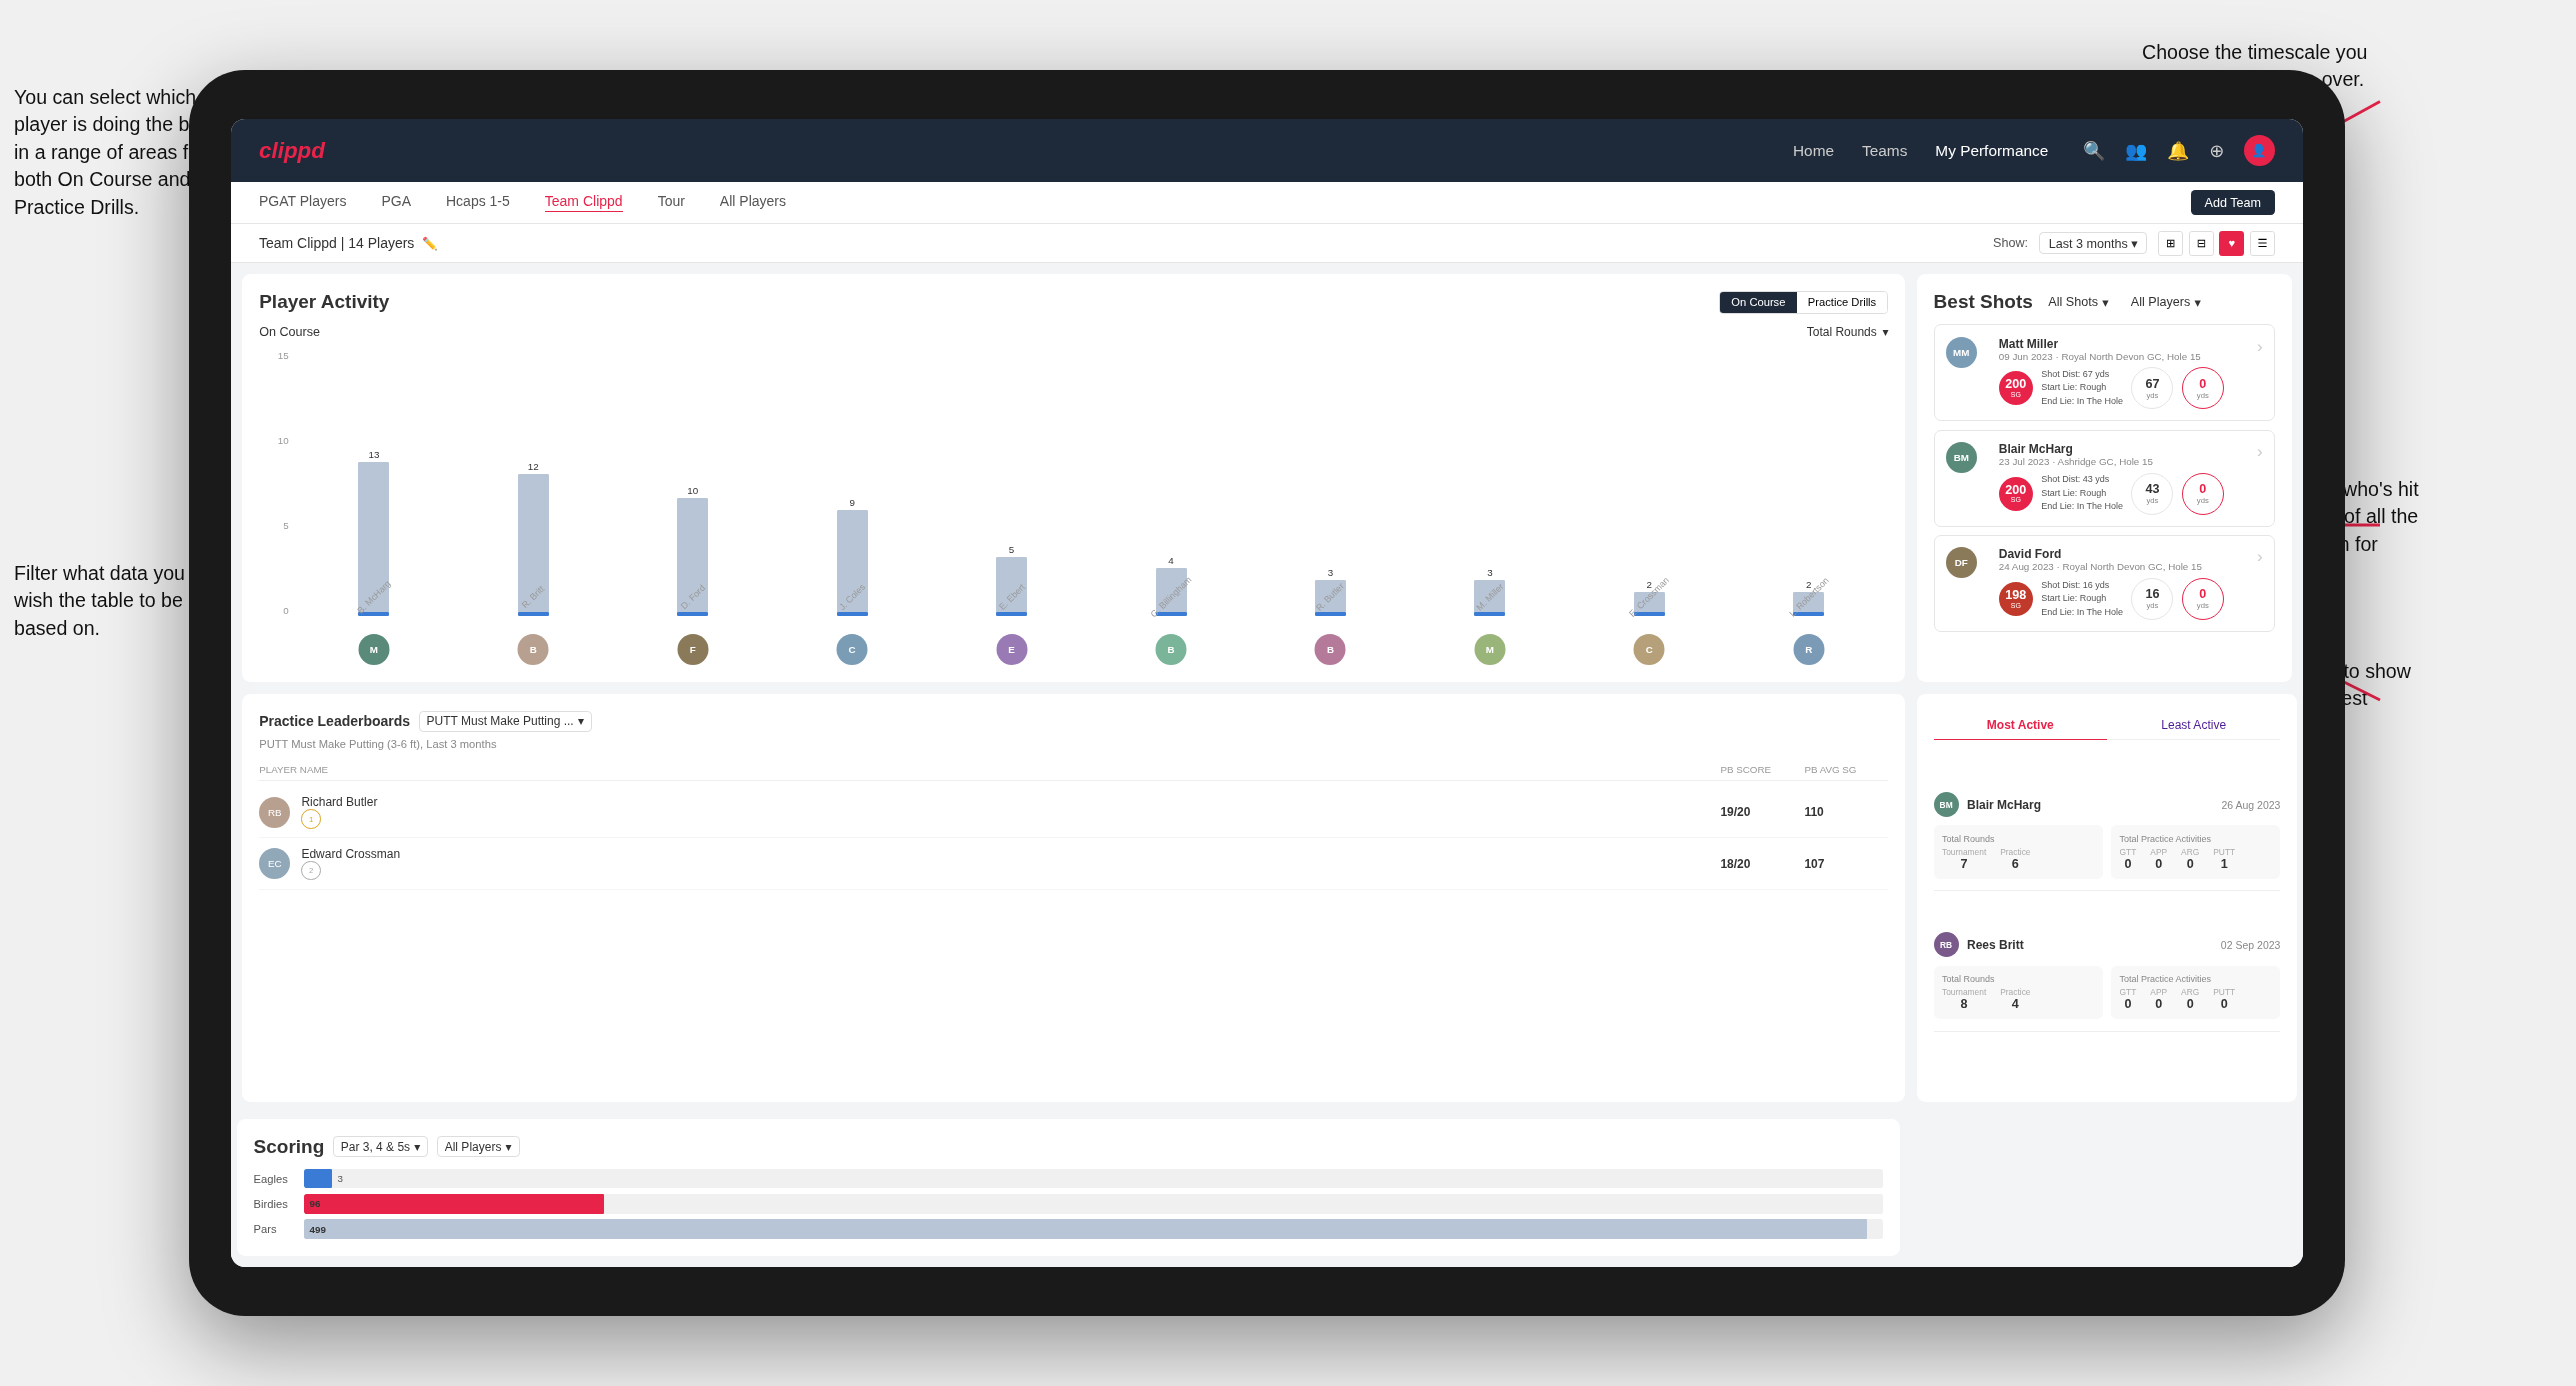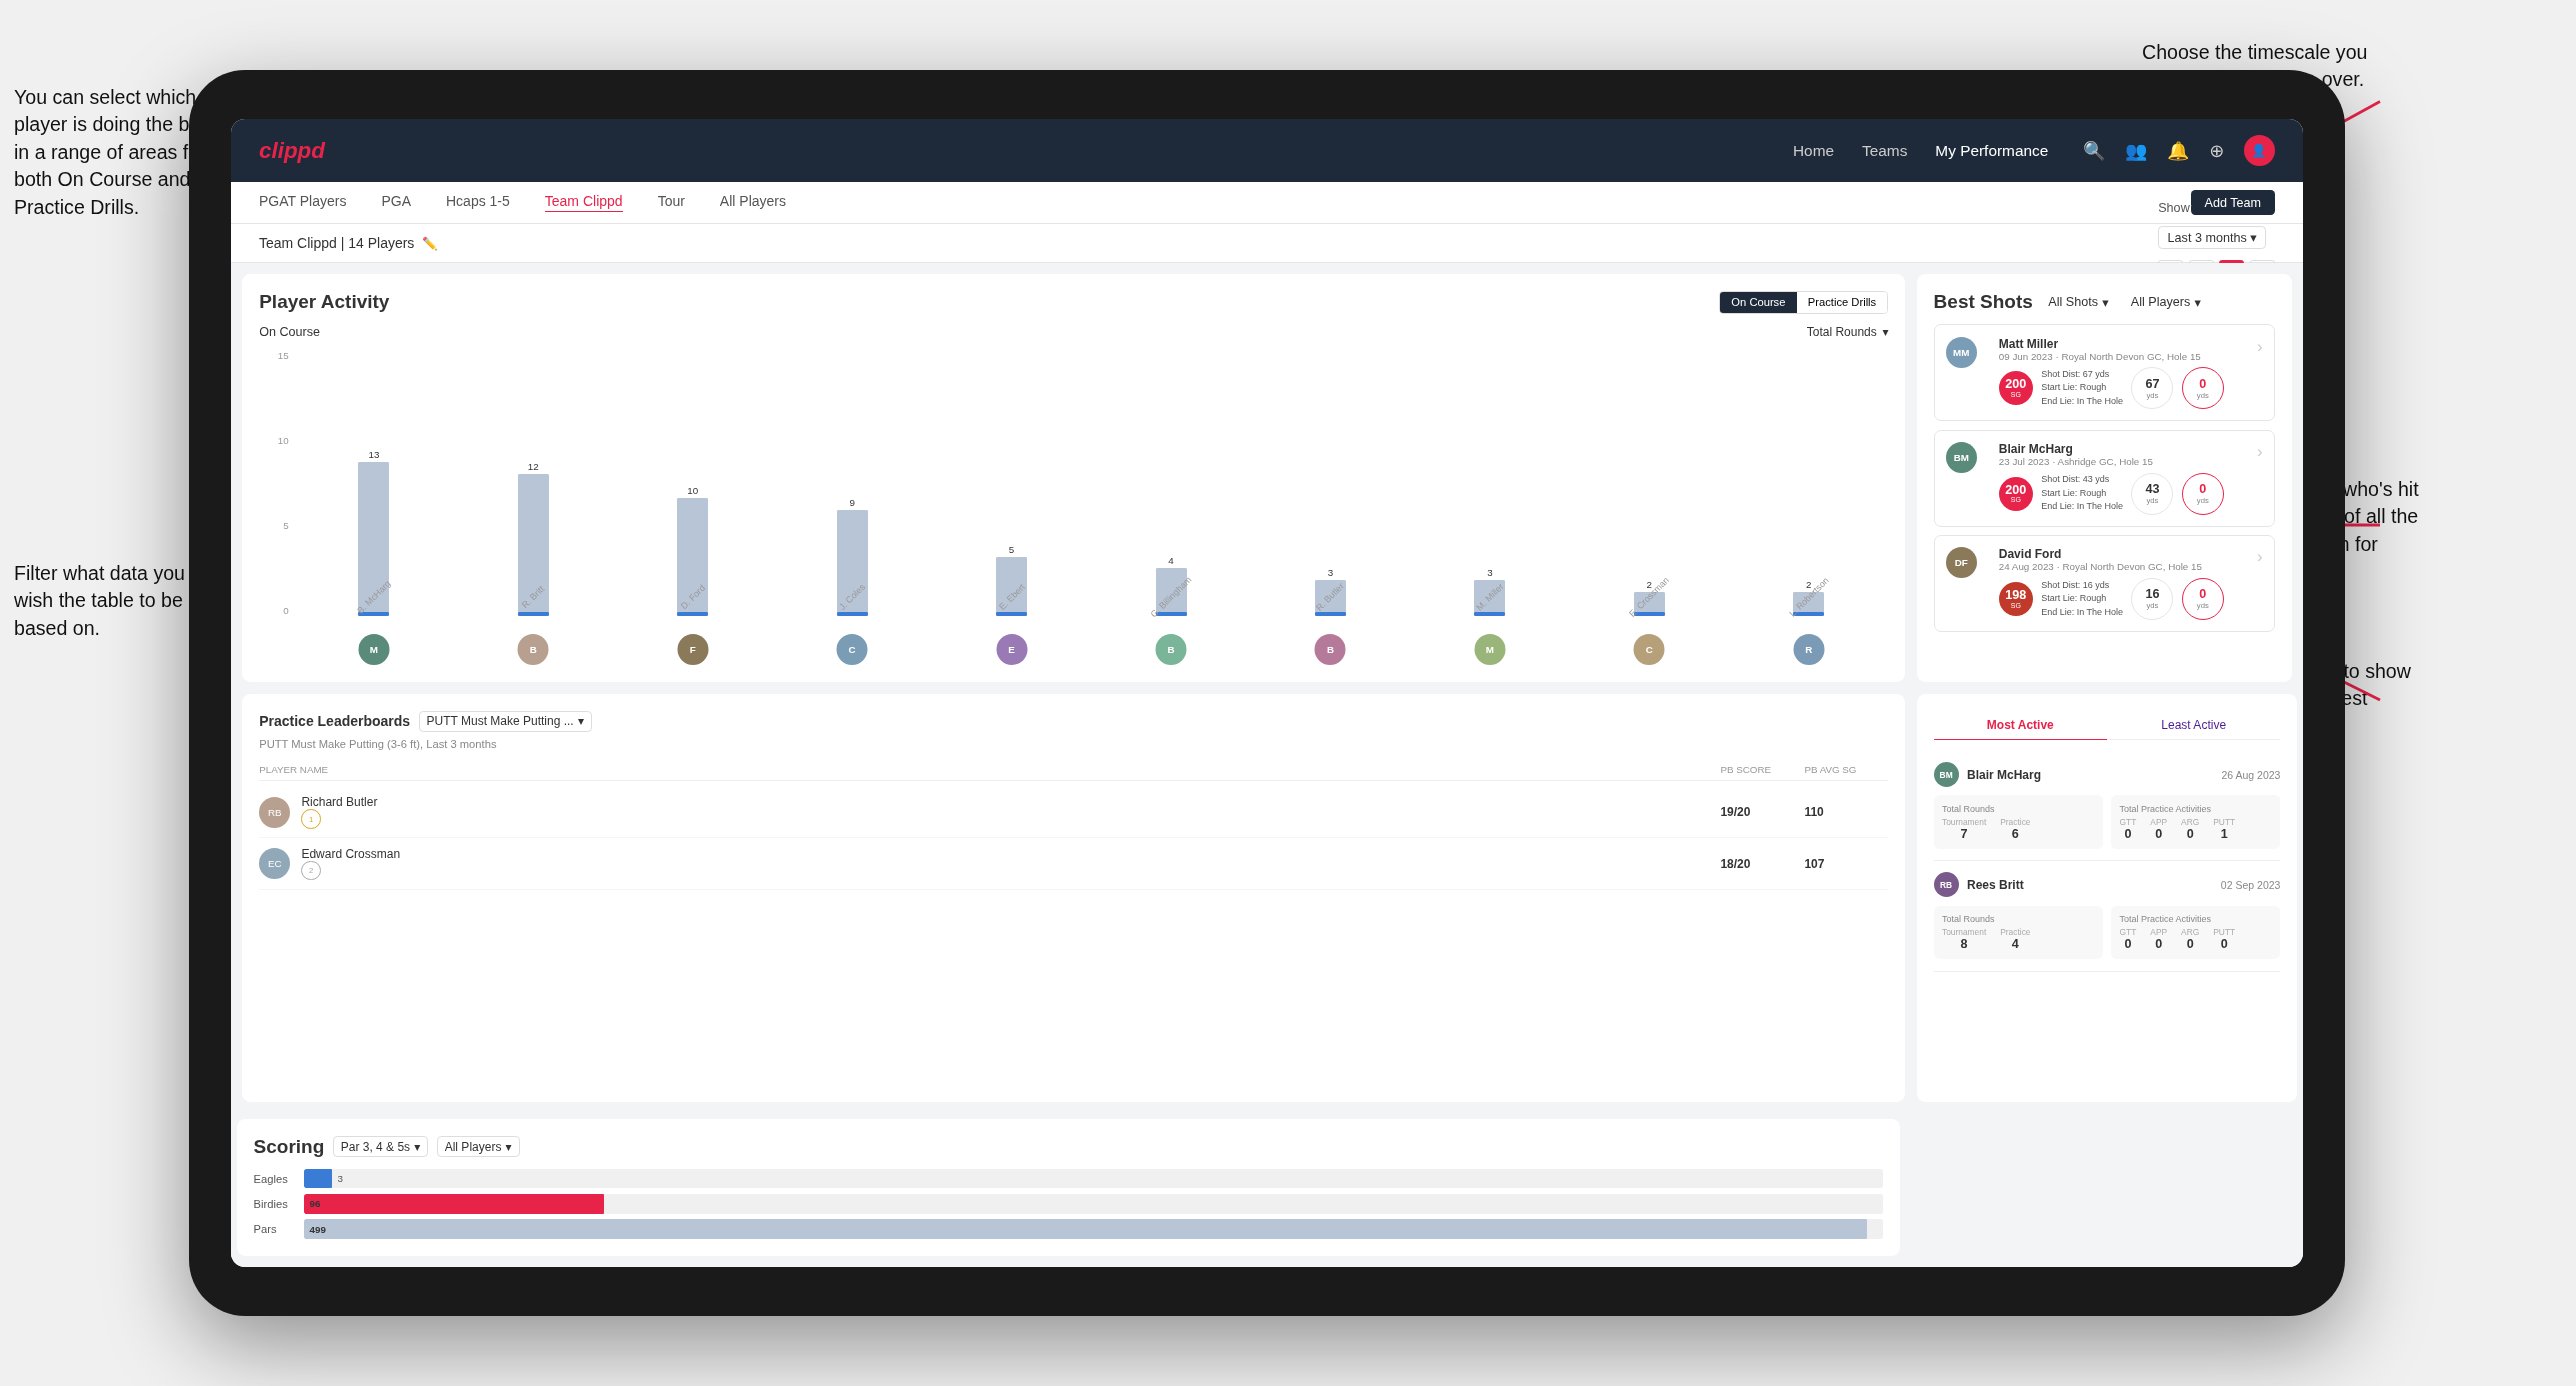--- a/index.html
+++ b/index.html
@@ -190,23 +190,22 @@
 
     .edit-icon {
       margin-left: 8.4px;
       color: #999;
       font-size: 12.6px;
     }
 
     .show-controls {
       margin-left: auto;
       display: flex;
-      align-items: flex-start;
+      align-items: center;
       gap: 11.2px;
-      flex-direction: column;
     }
 
     .show-label {
       font-size: 12.6px;
       color: #555;
     }
 
     .show-dropdown {
       font-size: 12.6px;
       color: #333;
@@ -678,20 +677,21 @@
 
     
     .activity-panel {
       background: #fff;
       margin: 5.6px 5.6px 11.2px 5.6px;
       border-radius: 8.4px;
       padding: 17px;
       display: flex;
       flex-direction: column;
       overflow: hidden;
+      gap: 30px;
     }
 
     .activity-tabs {
       display: flex;
       gap: 0;
       margin-bottom: 11.2px;
     }
 
     .activity-tab {
       flex: 1;

